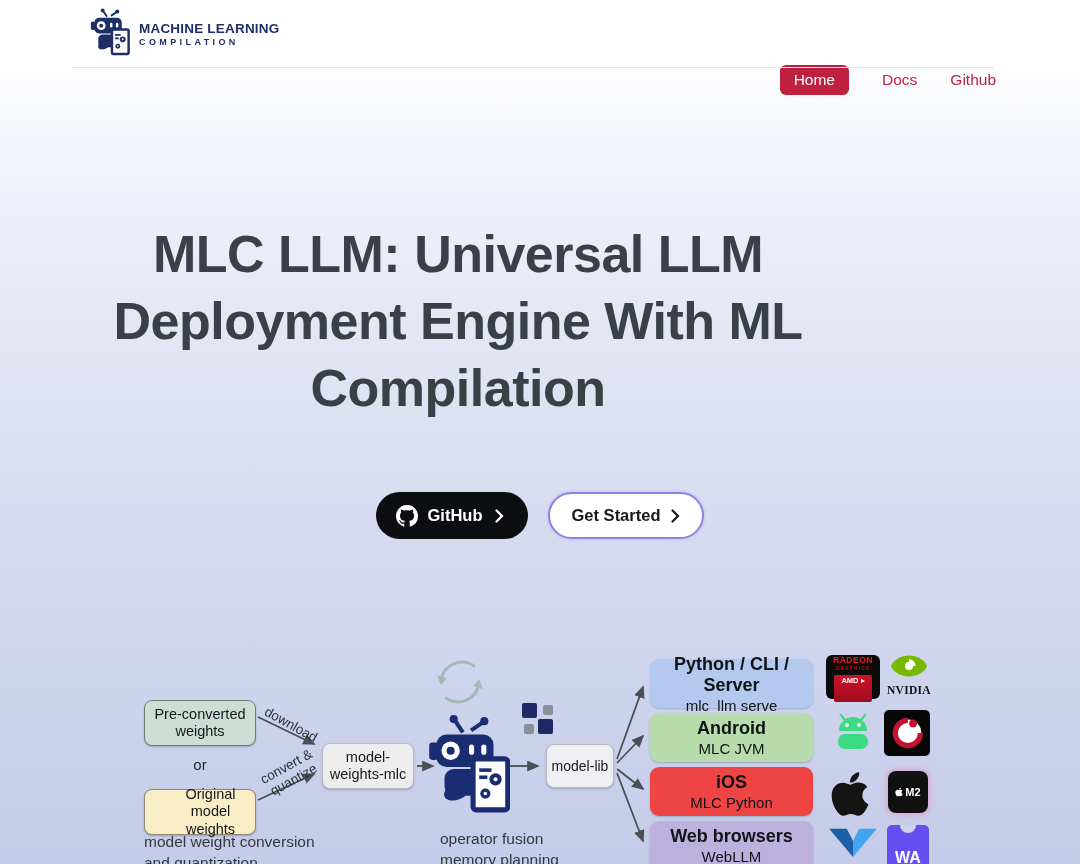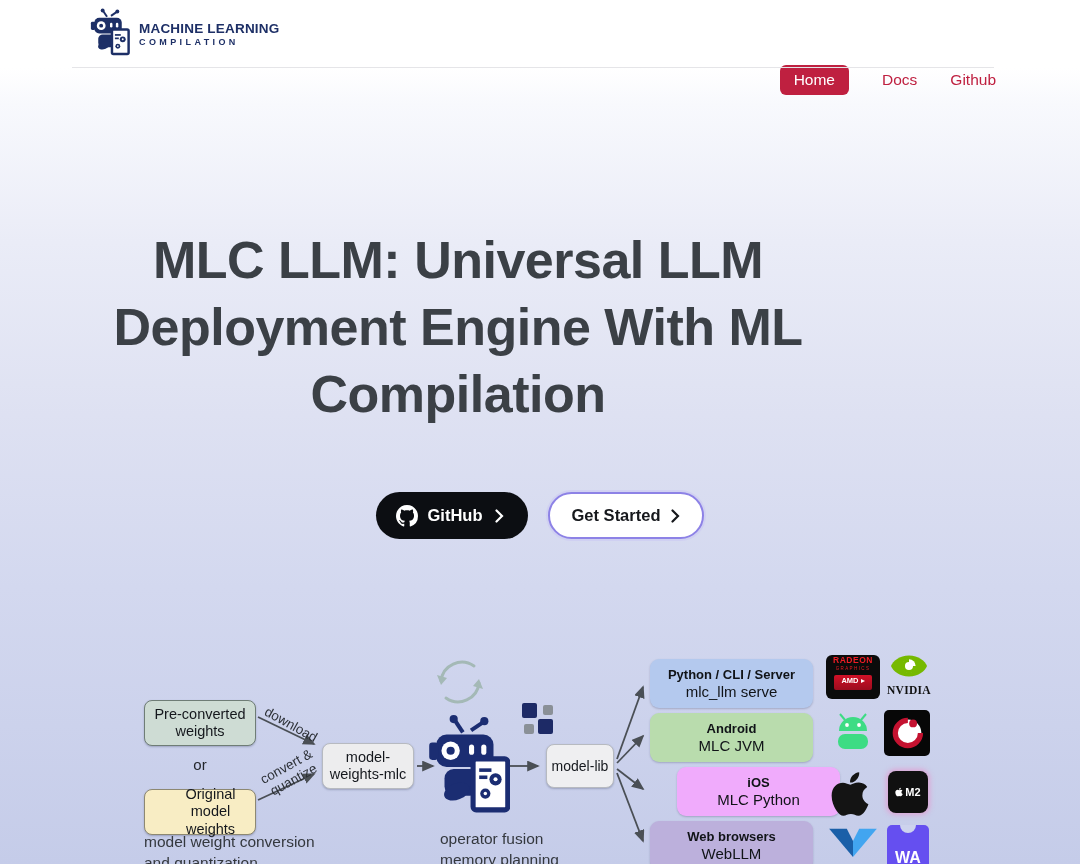--- a/index.html
+++ b/index.html
@@ -15,21 +15,21 @@
   .header::after { content:""; position:absolute; left:72px; right:86px; bottom:0; height:1px; background:#e5e5e8; }
   .logo { position:absolute; left:88px; top:8px; display:flex; gap:7px; align-items:flex-start; }
   .logo-text { margin-top:13px; color:#1d2f66; }
   .logo-line1 { font-size:13.5px; font-weight:bold; letter-spacing:.2px;text-align:center; }
   .logo-line2 { font-size:9px; font-weight:bold; letter-spacing:3.4px; margin-top:1px; }
   .nav { position:absolute; right:84px; top:25px; display:flex; align-items:center; gap:33px;margin-top:40px; }
   .nav-link { font-size:15.5px; color:#bf2040; text-decoration:none; cursor:pointer; }
   .nav-btn { color:#ffffff; border-radius:6px; padding:6px 14px; font-size:15.5px; cursor:pointer; }
 
   
-  .hero-title { position:absolute; top:227px; left:0; width:916px; text-align:center;
+  .hero-title { position:absolute; top:221px; left:0; width:916px; text-align:center;
     font-size:52px; font-weight:bold; color:#3b4046; line-height:67px; letter-spacing:-.5px; }
   .hero-buttons { position:absolute; top:492px; left:0; width:1080px; display:flex; justify-content:center; gap:20px; }
   .btn { height:47px; border-radius:26px; display:flex; align-items:center; font-size:16.5px; font-weight:bold; cursor:pointer; }
   .btn-github { background:#0c0e12; color:#ffffff; padding:0 24px 0 20px; gap:10px; }
   .btn-start { background:#ffffff; color:#16181c; border:2.5px solid #8d82e6; padding:16px 22px; gap:9px;
     box-shadow:0 0 0 2px rgba(200,195,245,.45); }
   .chev { display:inline-block; margin-left:2px; }
 
   
   .diagram { position:absolute; left:0; top:640px; width:1080px; height:224px; }
@@ -44,31 +44,31 @@
   .or-label { position:absolute; left:144px; top:116px; width:112px; text-align:center; font-size:15px; color:#24272c; }
   .arrow-label { position:absolute; font-size:13.5px; color:#2c3036; text-align:center; line-height:15px; }
   .lbl-download { left:254px; top:77px;  width:74px; transform:rotate(29deg); }
   .lbl-convert  { left:251px; top:118px; width:78px; transform:rotate(-29deg); }
   .caption { position:absolute; font-size:15.5px; color:#34383e; line-height:21px; }
   .cap-left { left:144px; top:191px; }
   .cap-mid  { left:440px; top:188px; }
   .target { position:absolute; left:650px; width:163px; height:49px; border-radius:9px; display:flex;
     flex-direction:column; justify-content:center; align-items:center; text-align:center;
     box-shadow:0 1px 2px rgba(40,45,80,.25); color:#101317; }
-  .target .t-title { font-size:13px; font-weight:bold; }
+  .target .t-title { font-size:18px; font-weight:bold; }
   .target .t-sub { font-size:15px; margin-top:1px; }
   .t0 { top:19px; } .t1 { top:73px; } .t2 { top:127px; } .t3 { top:181px; }
   .icon-abs { position:absolute; }
 
   
   .amd-logo { left:826px; top:15px; width:54px; height:44px; background:#0b0b0b; border-radius:6px;
     text-align:center; }
   .amd-radeon { color:#ed1c24; font-size:8.5px; font-weight:bold; letter-spacing:.5px; }
   .amd-graphics { color:#ed1c24; font-size:4.5px; letter-spacing:1.4px; margin-top:1px; }
-  .amd-bar { width:38px; height:15px; margin:4px auto 0; background:linear-gradient(180deg,#d01127,#9c0c1e);
+  .amd-bar { width:38px; height:27px; margin:4px auto 0; background:linear-gradient(180deg,#d01127,#9c0c1e);
     border-radius:2px; color:#fff; font-size:7.5px; font-weight:bold; line-height:11px; }
   .amd-tri { display:inline-block; width:0; height:0; border-left:4px solid #fff; border-top:2.5px solid transparent;
     border-bottom:2.5px solid transparent; margin-left:2px; }
   .nvidia-logo { left:884px; top:13px; width:50px; text-align:center;font-family:Liberation Serif, serif; }
   .nvidia-text { font-size:11.5px; font-weight:800; color:#111; letter-spacing:.3px; margin-top:1px; }
   .snap-logo { left:884px; top:70px; width:46px; height:46px; background:#070707; border-radius:5px;
     display:flex; align-items:center; justify-content:center; }
   .m2-logo { left:888px; top:131px; width:40px; height:42px; background:#101010; border-radius:8px;
     box-shadow:0 0 5px 1.5px rgba(230,150,205,.7); display:flex; align-items:center; justify-content:center;
     color:#fff; font-size:11px; font-weight:bold; gap:2px; }
@@ -223,21 +223,21 @@
   </div>
 
   <div class="target t0" style="background-color: rgb(180, 201, 238);">
     <div class="t-title">Python / CLI / Server</div>
     <div class="t-sub">mlc_llm serve</div>
   </div>
   <div class="target t1" style="background-color: rgb(185, 220, 173);">
     <div class="t-title">Android</div>
     <div class="t-sub">MLC JVM</div>
   </div>
-  <div class="target t2" style="background-color: #f0abfc; margin-left: 27px;">
+  <div class="target t2" style="background-color: #ef4444;">
     <div class="t-title">iOS</div>
     <div class="t-sub">MLC Python</div>
   </div>
   <div class="target t3" style="background-color: rgb(188, 176, 220);">
     <div class="t-title">Web browsers</div>
     <div class="t-sub">WebLLM</div>
   </div>
 
   <div class="icon-abs amd-logo">
     <div class="amd-radeon">RADEON</div>

